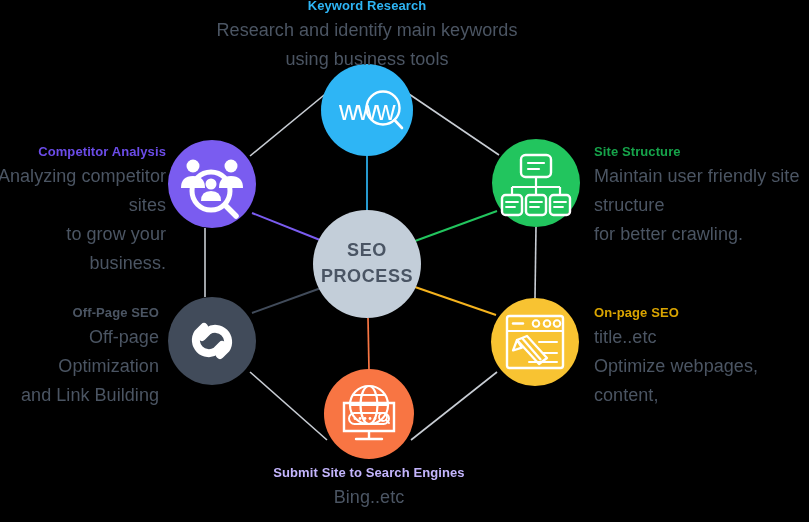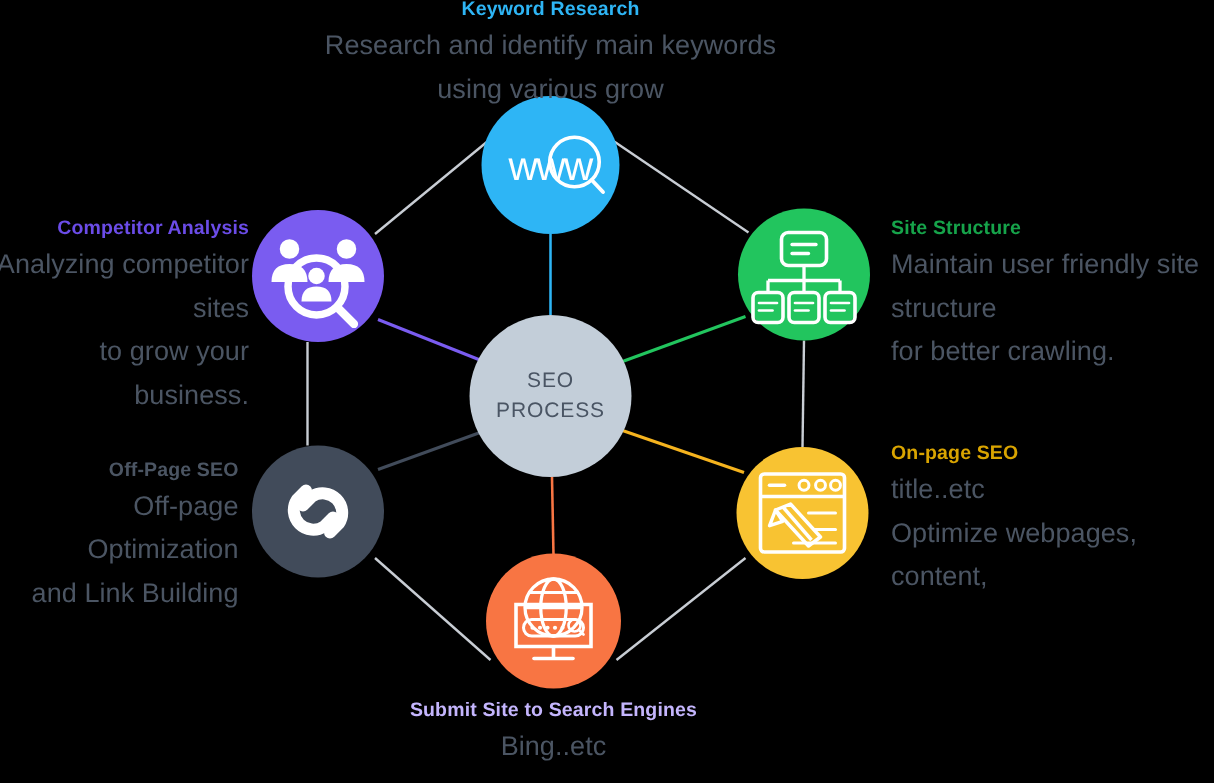--- a/index.html
+++ b/index.html
@@ -54,22 +54,22 @@
     position: absolute;
     border-radius: 50%;
     z-index: 3;
     display: flex;
     flex-direction: column;
     align-items: center;
     justify-content: center;
   }
 
   .hub-line {
-    font-size: 14px;
-    font-weight: 400;
+    font-size: 18px;
+    font-weight: 700;
     letter-spacing: 0.6px;
     color: #4a5564;
     line-height: 1.42;
     text-align: center;
   }
 
   
   .label-block {
     position: absolute;
     z-index: 4;
@@ -229,36 +229,36 @@
 
         <line x1="45" y1="62" x2="45" y2="70" stroke="#ffffff" stroke-width="2.4"></line>
         <line x1="32" y1="70" x2="58" y2="70" stroke="#ffffff" stroke-width="2.4" stroke-linecap="round"></line>
       </svg>
     </div>
   </div>
 
   <div class="label-block align-center" style="left:197px; top:-4px; width:340px;">
     <div class="label-title" style="color:#2eb5f5;">Keyword Research</div>
     <div class="label-desc">Research and identify main keywords</div>
-    <div class="label-desc">using various grow</div>
+    <div class="label-desc">using business tools</div>
   </div>
 
   <div class="label-block align-right" style="left:-14px; top:142px; width:180px;">
     <div class="label-title" style="color:#6b4ce8;">Competitor Analysis</div>
     <div class="label-desc">Analyzing competitor sites</div>
     <div class="label-desc">to grow your business.</div>
   </div>
 
   <div class="label-block align-left" style="left:594px; top:142px; width:225px;">
     <div class="label-title" style="color:#16a34a;">Site Structure</div>
     <div class="label-desc">Maintain user friendly site structure</div>
     <div class="label-desc">for better crawling.</div>
   </div>
 
-  <div class="label-block align-left" style="left:594px; top:292px; width:215px;text-decoration:underline;">
+  <div class="label-block align-left" style="left:594px; top:303px; width:215px;text-decoration:underline;">
     <div class="label-title" style="color:#d9a400;">On-page SEO</div>
     <div class="label-desc">title..etc</div>
     <div class="label-desc">Optimize webpages, content,</div>
   </div>
 
   <div class="label-block align-right" style="left:-16px; top:303px; width:175px;">
     <div class="label-title" style="color:#4b5563;">Off-Page SEO</div>
     <div class="label-desc">Off-page Optimization</div>
     <div class="label-desc">and Link Building</div>
   </div>

